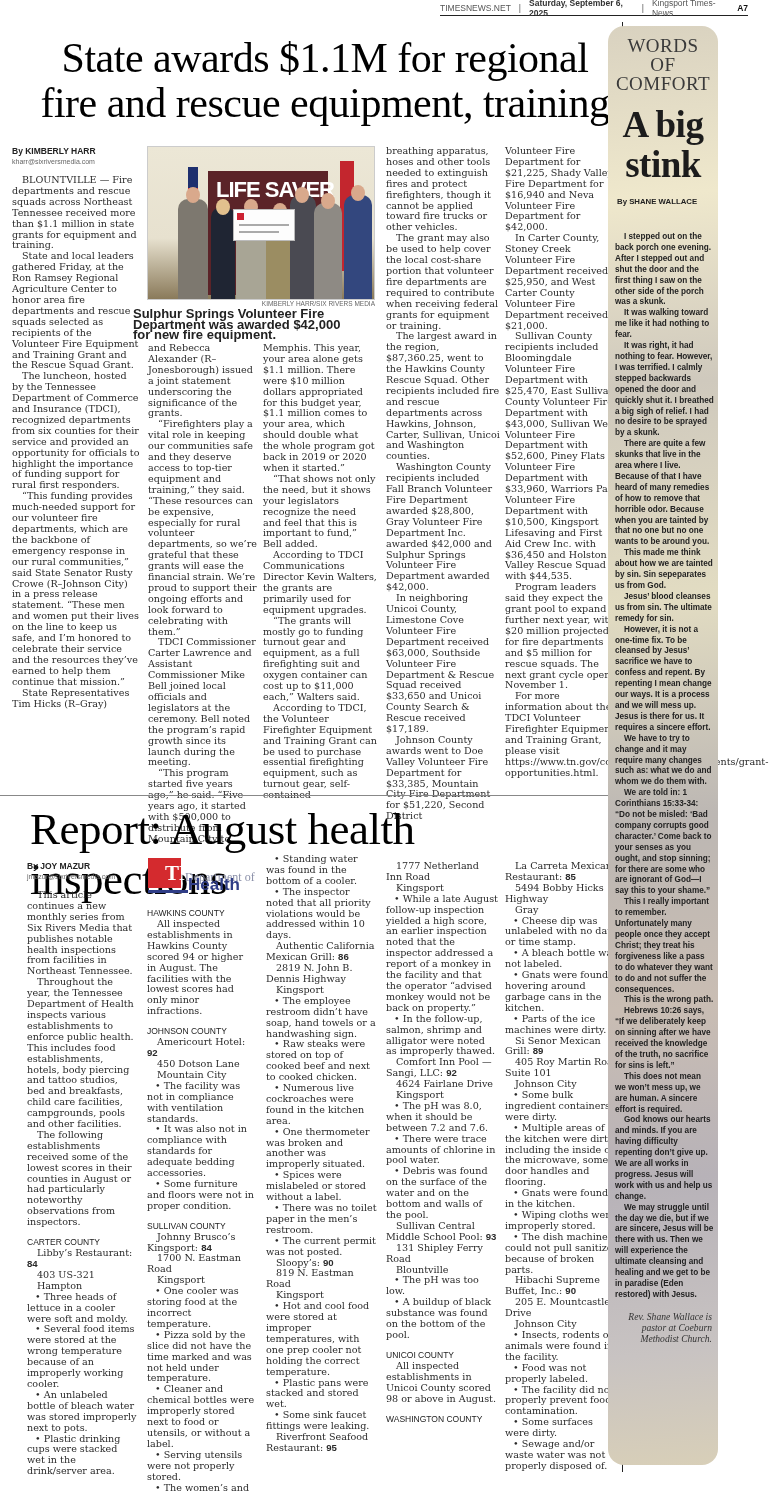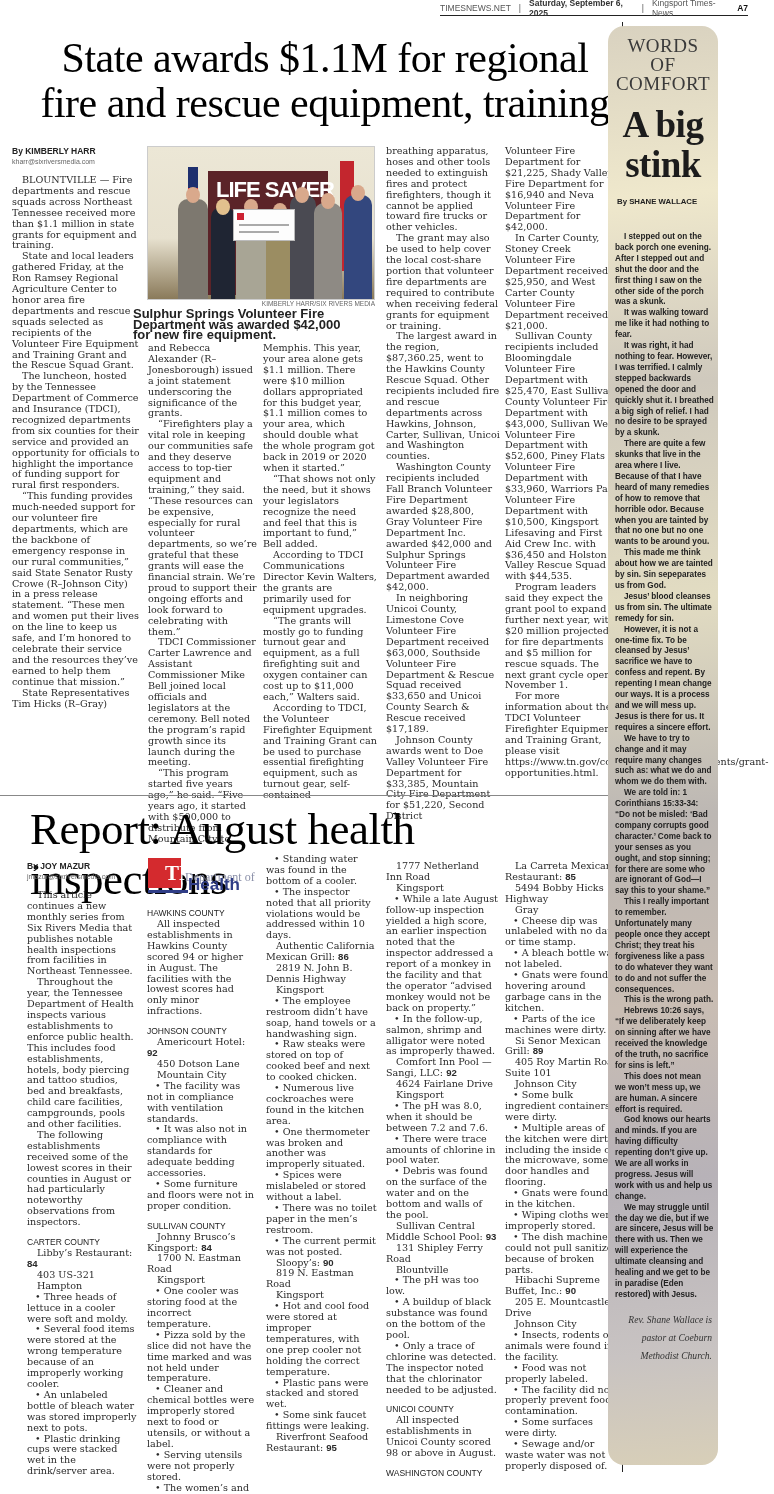--- a/index.html
+++ b/index.html
@@ -46,21 +46,21 @@
   .rule-v { position: absolute; left: 622px; top: 22px; width: 1px; height: 1450px; background: #222; }
   .rule-h { position: absolute; left: 0; top: 795px; width: 616px; height: 1px; background: #888; }
 
   .sidebar { position: absolute; left: 608px; top: 26px; width: 110px; height: 1439px;
     background: linear-gradient(175deg, #d9d2c0 0%, #efe8cc 12%, #cfc9bd 25%, #e2dcc2 40%, #bcb7b3 55%, #c9bdb3 68%, #b7b2b8 80%, #c8c3c2 92%, #d8cfb8 100%); border-radius: 16px; }
   .sidebar .kicker { text-align: center; font-family: "Liberation Serif", serif; color: #3a3a3a; font-size: 19px; line-height: 19px; margin-top: 10px; letter-spacing: 0.5px; }
   .sidebar .title { text-align: center; font-family: "Liberation Serif", serif; color: #1c1c1c; font-size: 37px; line-height: 40px; margin-top: 12px; font-weight: bold; letter-spacing: -0.5px; }
   .sidebar .sb-byline { font-family: "Liberation Sans", sans-serif; font-weight: bold; font-size: 7.8px; margin: 12px 0 26px 9px; color: #222; }
   .sidebar .sb-body { padding: 0 4px 0 7px; font-family: "Liberation Sans", sans-serif; font-weight: bold; font-size: 8.2px; line-height: 10.9px; color: #222; }
   .sidebar .sb-body p { text-indent: 9px; }
-  .sidebar .tagline { font-family: "Liberation Serif", serif; font-style: italic; font-size: 9.6px; line-height: 18px; color: #333; text-align: right; padding-right: 6px; margin-top: 10px; }
+  .sidebar .tagline { font-family: "Liberation Serif", serif; font-style: italic; font-size: 9.6px; line-height: 11px; color: #333; text-align: right; padding-right: 6px; margin-top: 10px; }
 
   .tn-logo { position: absolute; left: 148px; top: 858px; width: 110px; height: 40px; }
   .tn-box { position: absolute; left: 0; top: 0; width: 33px; height: 30px; background: #d42a2e; color: #fff;
     font-family: "Liberation Serif", serif; font-weight: bold; font-size: 21px; line-height: 30px; text-align: center; padding-left: 17px; }
   .tn-bar { position: absolute; left: 0; top: 32px; width: 40px; height: 3px; background: #2f3d86; }
   .tn-dept { position: absolute; left: 37px; top: 12px; font-family: Liberation Serif, serif; font-size: 12px; color: #8a8fa8; white-space: nowrap; }
   .tn-health { position: absolute; left: 40px; top: 17px; font-family: "Liberation Sans", sans-serif; font-weight: bold; font-size: 17px; color: #2f3d86; }
 </style>
 </head>
 <body>
@@ -226,21 +226,20 @@
   <p class="addr">4624 Fairlane Drive</p>
   <p class="addr">Kingsport</p>
   <p class="bullet">• <span>The pH was 8.0, when it should be between 7.2 and 7.6.</span></p>
   <p class="bullet">• <span>There were trace amounts of chlorine in pool water.</span></p>
   <p class="bullet">• <span>Debris was found on the surface of the water and on the bottom and walls of the pool.</span></p>
   <p class="addr"><span>Sullivan Central Middle School Pool: </span><span class="score">93</span></p>
   <p class="addr">131 Shipley Ferry Road</p>
   <p class="addr">Blountville</p>
   <p class="bullet">• <span>The pH was too low.</span></p>
   <p class="bullet">• <span>A buildup of black substance was found on the bottom of the pool.</span></p>
-  <p class="bullet">• <span>Only a trace of chlorine was detected. The inspector noted that the chlorinator needed to be adjusted.</span></p>
   <div class="county">UNICOI COUNTY</div>
   <p>All inspected establishments in Unicoi County scored 98 or above in August.</p>
   <div class="county">WASHINGTON COUNTY</div>
 </div>
 
 <div class="col" style="left:505px; top:861px; width:114px;">
   <p class="addr"><span>La Carreta Mexican Restaurant: </span><span class="score">85</span></p>
   <p class="addr">5494 Bobby Hicks Highway</p>
   <p class="addr">Gray</p>
   <p class="bullet">• <span>Cheese dip was unlabeled with no date or time stamp.</span></p>

